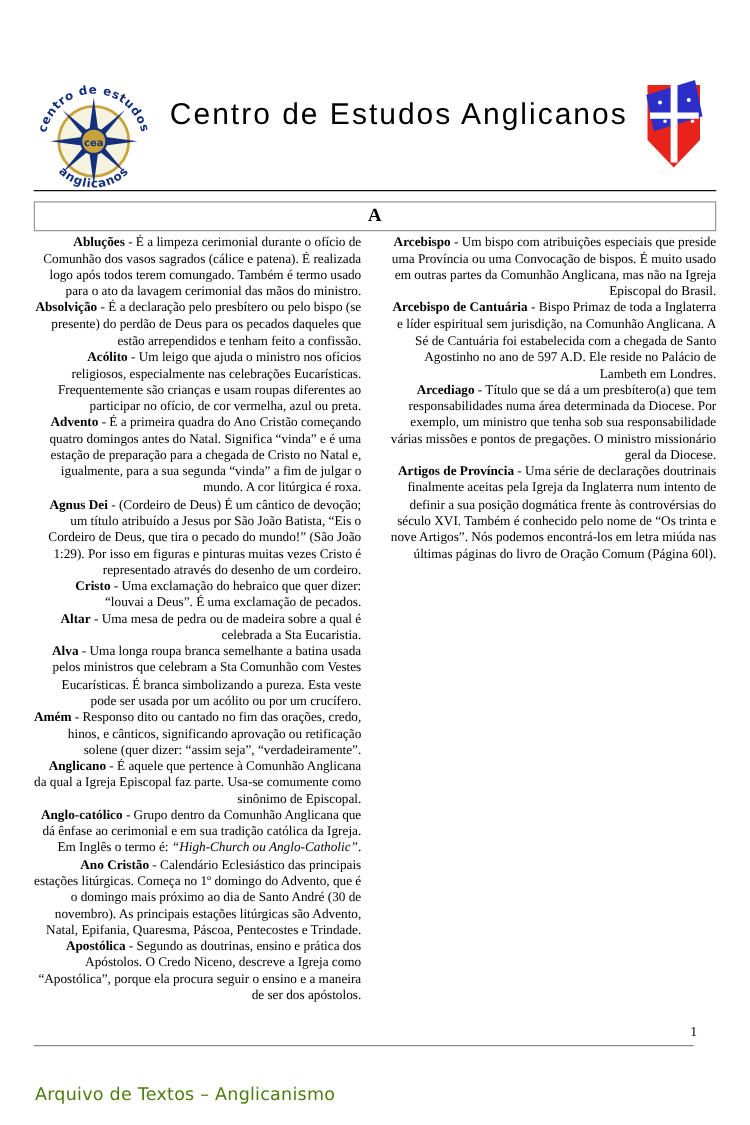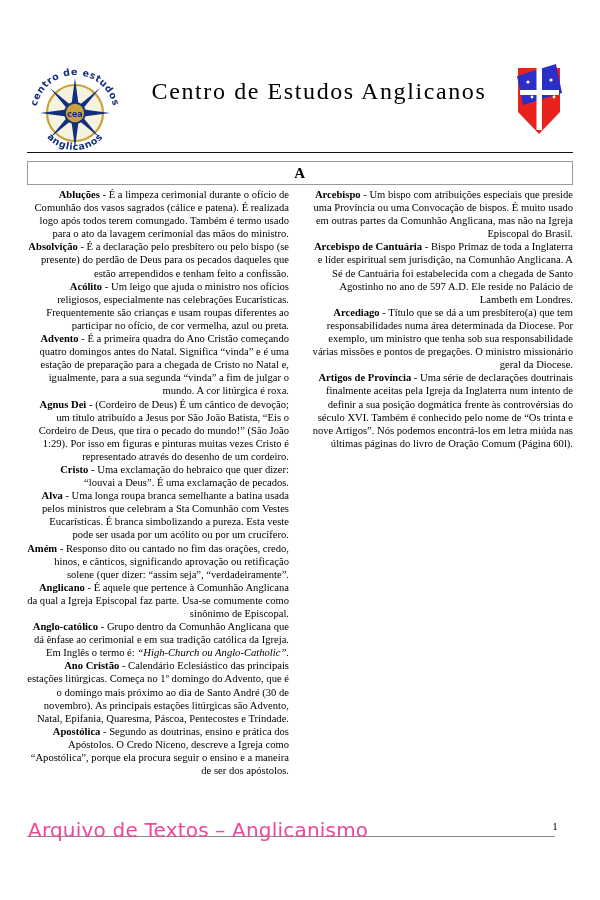--- a/index.html
+++ b/index.html
@@ -26,21 +26,21 @@
     left: 24px; top: 58px;
     width: 102px; height: 100px;
   }
   .logo-left svg { display: block; }
 
   .doc-title {
     position: absolute;
     left: 0; top: 78px;
     width: 600px;
     text-align: center;
-    font-family: Liberation Serif, serif;
+    font-family: Liberation Sans, sans-serif;
     font-size: 24px;
     letter-spacing: 1.6px;
     color: #000;
     white-space: nowrap;
     padding-left: 38px;
   }
 
   .logo-right {
     position: absolute;
     left: 508px; top: 60px;
@@ -106,24 +106,24 @@
     font-size: 11px;
   }
   .foot-rule {
     position: absolute;
     left: 27px; top: 836px;
     width: 528px; height: 0;
     border-top: 1.4px solid #8a8a8a;
   }
   .footer-text {
     position: absolute;
-    left: 28px; top: 818px;
+    left: 28px; top: 868px;
     font-family: "DejaVu Sans", sans-serif;
-    font-size: 20px;
-    color: #ec4899;
+    font-size: 14px;
+    color: #4d7c0f;
     letter-spacing: 0.2px;
   }
 </style>
 </head>
 <body>
 
 <div class="header">
 
   <div class="logo-left">
     <svg width="102" height="100" viewBox="0 0 102 100" xmlns="http://www.w3.org/2000/svg">
@@ -206,20 +206,23 @@
     <p class="entry">
       <span class="term">Advento</span><span> - É a primeira quadra do Ano Cristão começando quatro domingos antes do Natal. Significa “vinda” e é uma estação de preparação para a chegada de Cristo no Natal e, igualmente, para a sua segunda “vinda” a fim de julgar o mundo. A cor litúrgica é roxa.</span>
     </p>
     <p class="entry">
       <span class="term">Agnus Dei</span><span> - (Cordeiro de Deus) É um cântico de devoção; um título atribuído a Jesus por São João Batista, “Eis o Cordeiro de Deus, que tira o pecado do mundo!” (São João 1:29). Por isso em figuras e pinturas muitas vezes Cristo é representado através do desenho de um cordeiro.</span>
     </p>
     <p class="entry">
       <span class="term">Cristo</span><span> - Uma exclamação do hebraico que quer dizer: “louvai a Deus”. É uma exclamação de pecados.</span>
     </p>
     <p class="entry">
+      <span class="term">Altar</span><span> - Uma mesa de pedra ou de madeira sobre a qual é celebrada a Sta Eucaristia.</span>
+    </p>
+    <p class="entry">
       <span class="term">Alva</span><span> - Uma longa roupa branca semelhante a batina usada pelos ministros que celebram a Sta Comunhão com Vestes Eucarísticas. É branca simbolizando a pureza. Esta veste pode ser usada por um acólito ou por um crucífero.</span>
     </p>
     <p class="entry">
       <span class="term">Amém</span><span> - Responso dito ou cantado no fim das orações, credo, hinos, e cânticos, significando aprovação ou retificação solene (quer dizer: “assim seja”, “verdadeiramente”.</span>
     </p>
     <p class="entry">
       <span class="term">Anglicano</span><span> - É aquele que pertence à Comunhão Anglicana da qual a Igreja Episcopal faz parte. Usa-se comumente como sinônimo de Episcopal.</span>
     </p>
     <p class="entry">
       <span class="term">Anglo-católico</span><span> - Grupo dentro da Comunhão Anglicana que dá ênfase ao cerimonial e em sua tradição católica da Igreja. Em Inglês o termo é: </span><span class="it">“High-Church ou Anglo-Catholic”</span><span>.</span>

